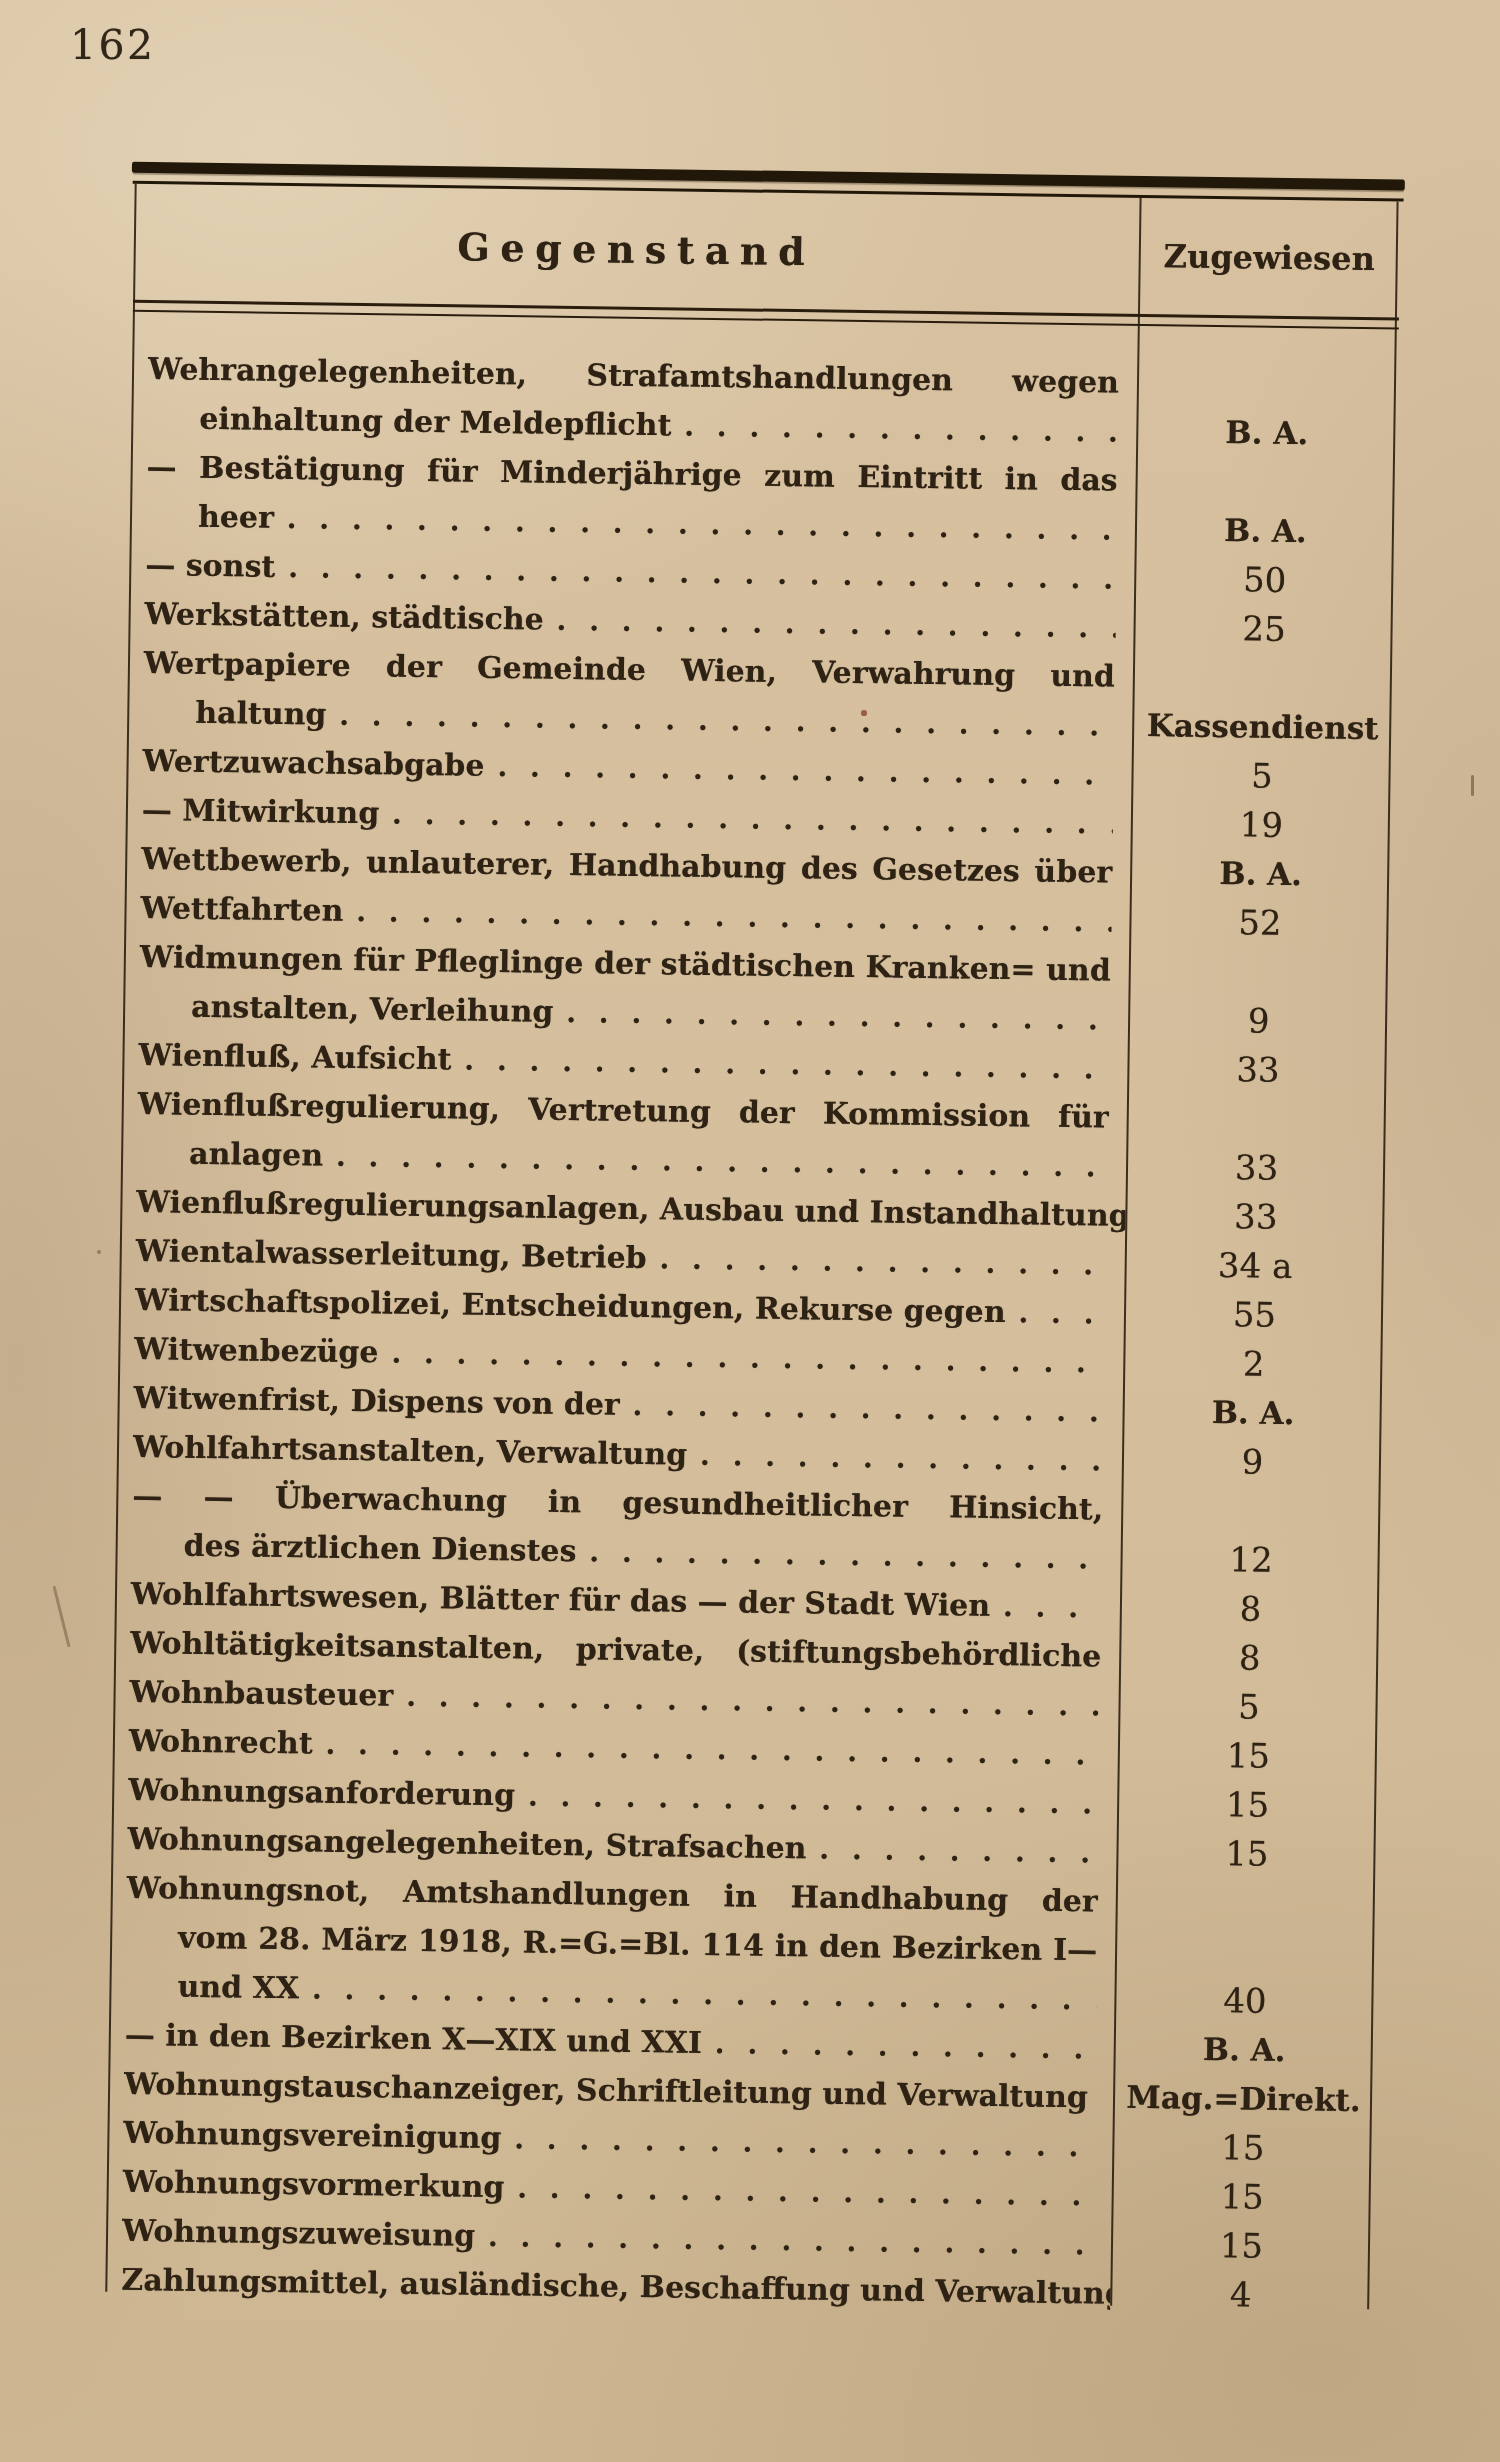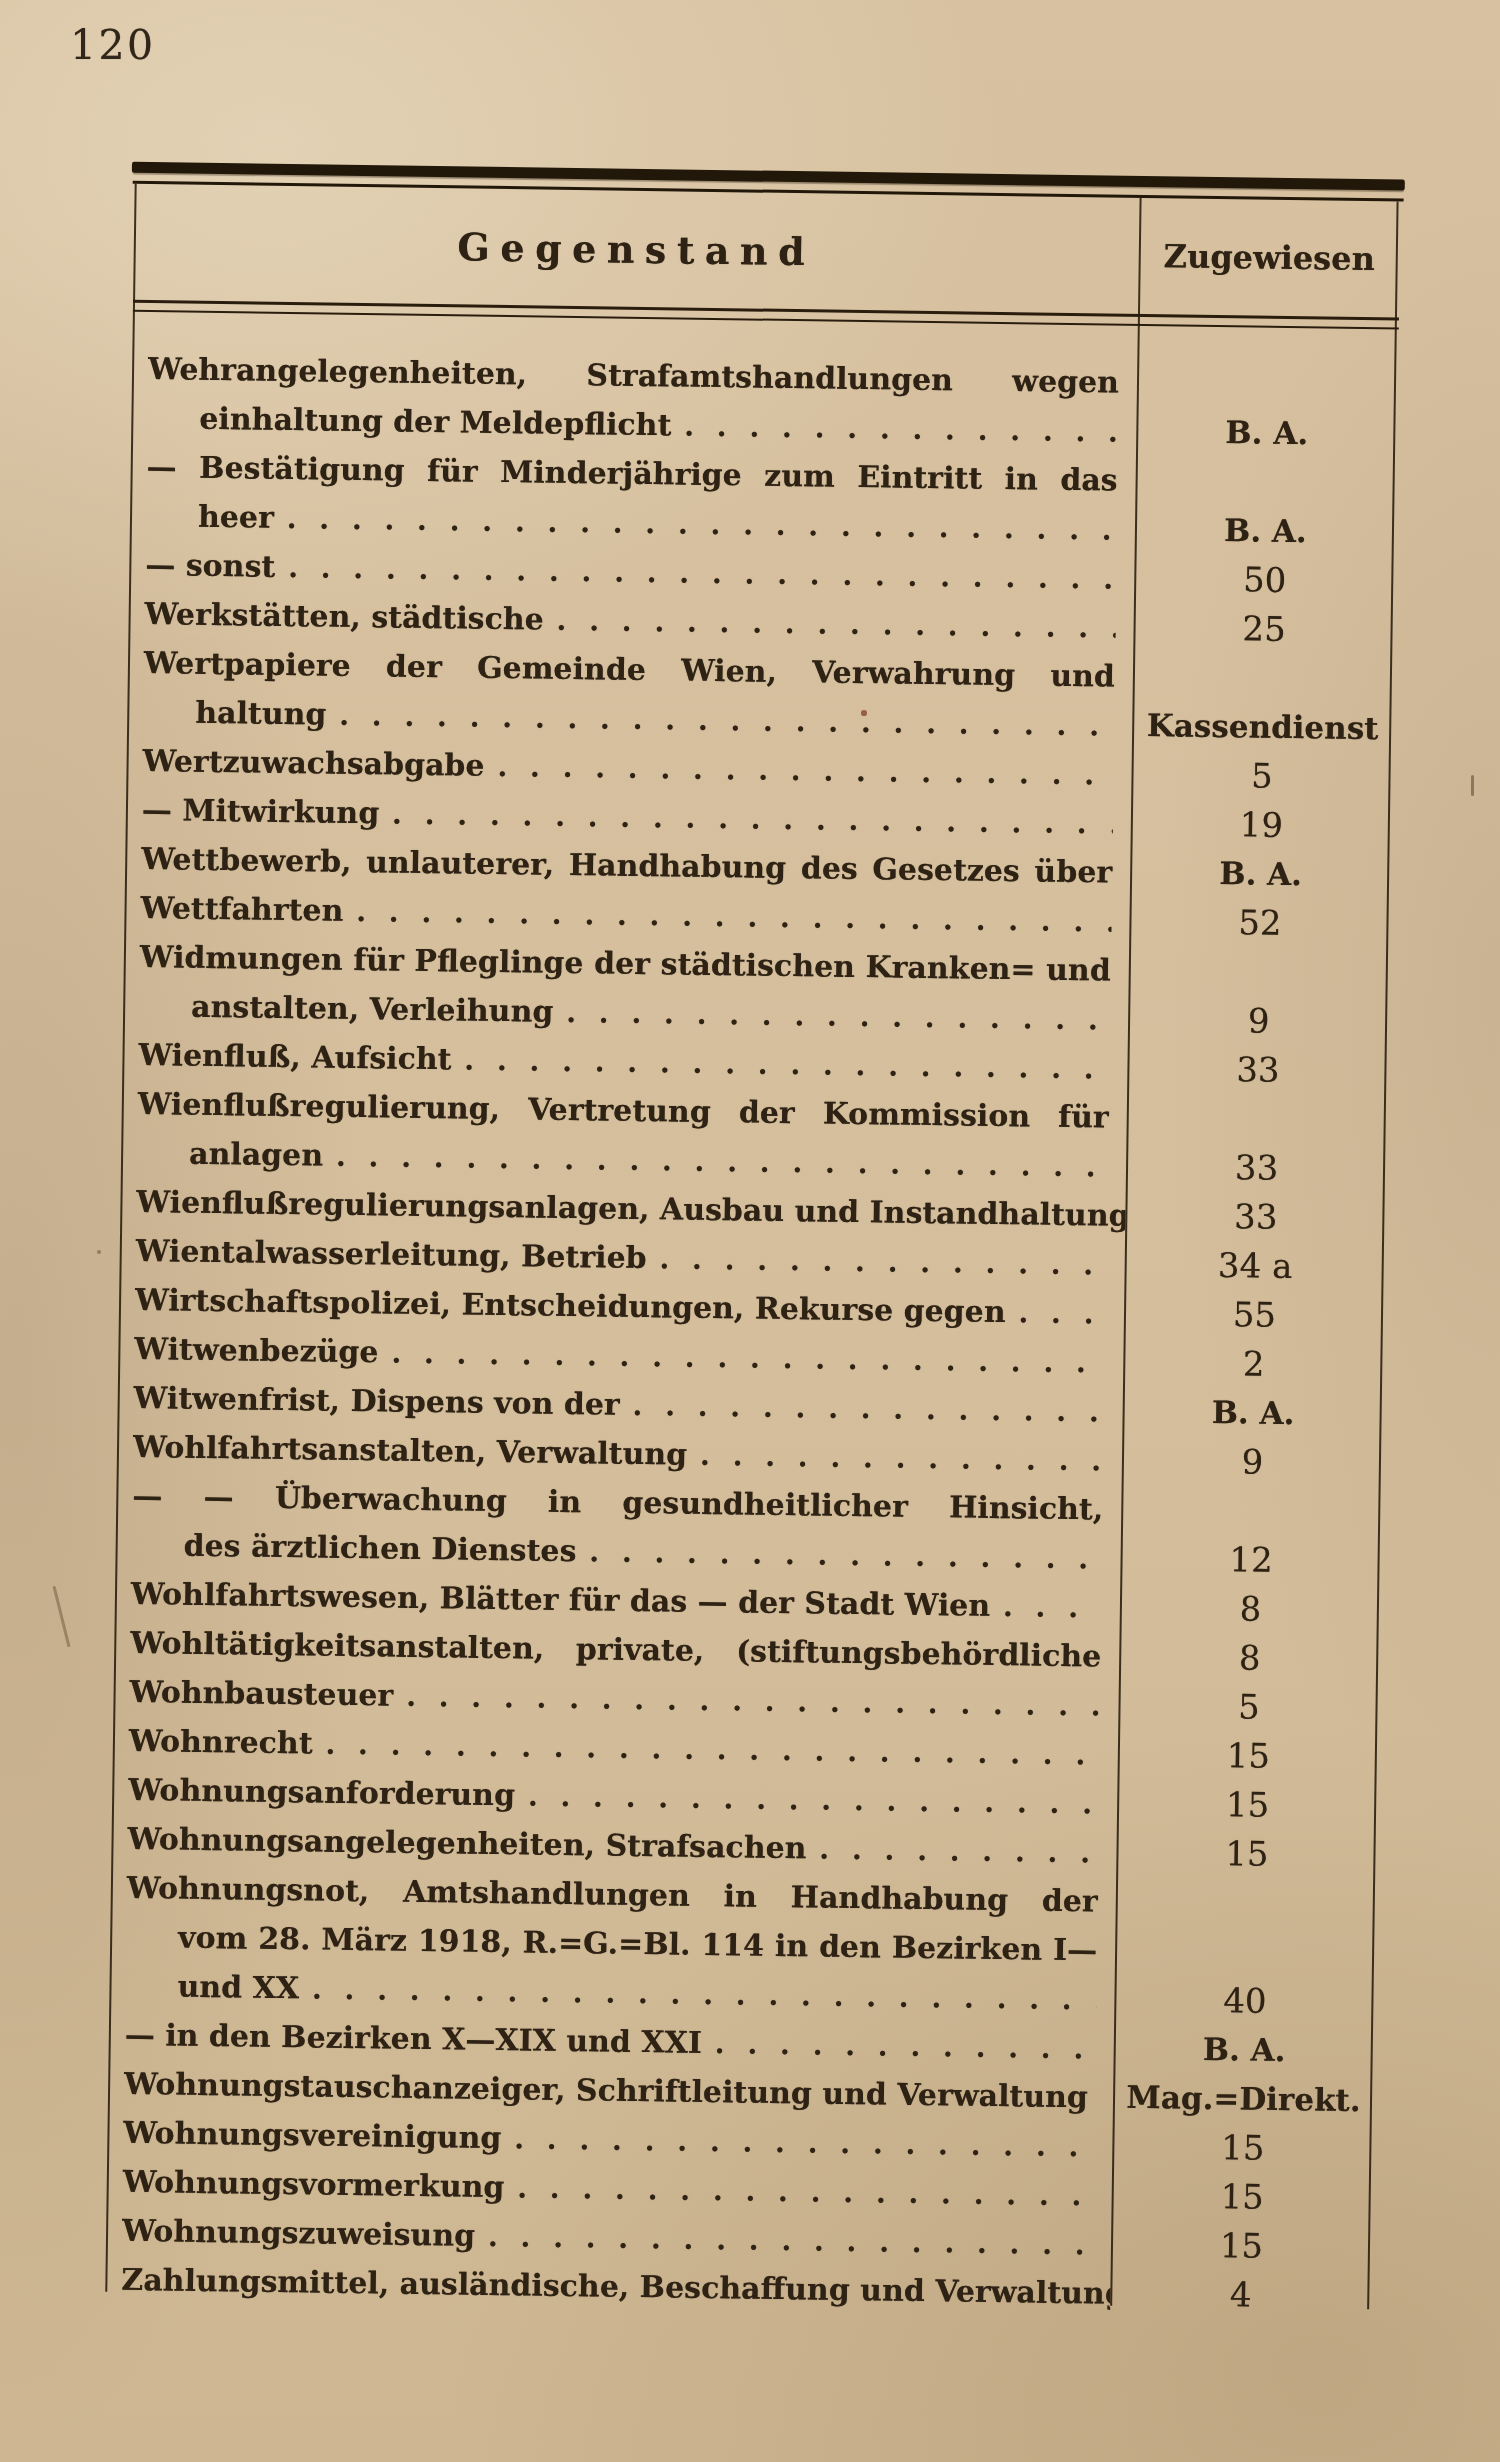--- a/index.html
+++ b/index.html
@@ -82,21 +82,21 @@
   .smudge{
     position:absolute;left:60px;top:1585px;width:3.2px;height:63px;
     background:rgba(70,48,26,.35);transform:rotate(-14deg);border-radius:1.6px;
   }
 </style>
 </head>
 <body>
 
 <div class="paper"></div>
 
-<div class="page-number">120</div>
+<div class="page-number">162</div>
 
 <div class="table-rotate">
   <div class="rule rule-top-thick"></div>
   <div class="rule rule-top-thin"></div>
 
   <div class="vline vline-left"></div>
   <div class="vline vline-sep"></div>
   <div class="vline vline-right"></div>
 
   <div class="header-row">

